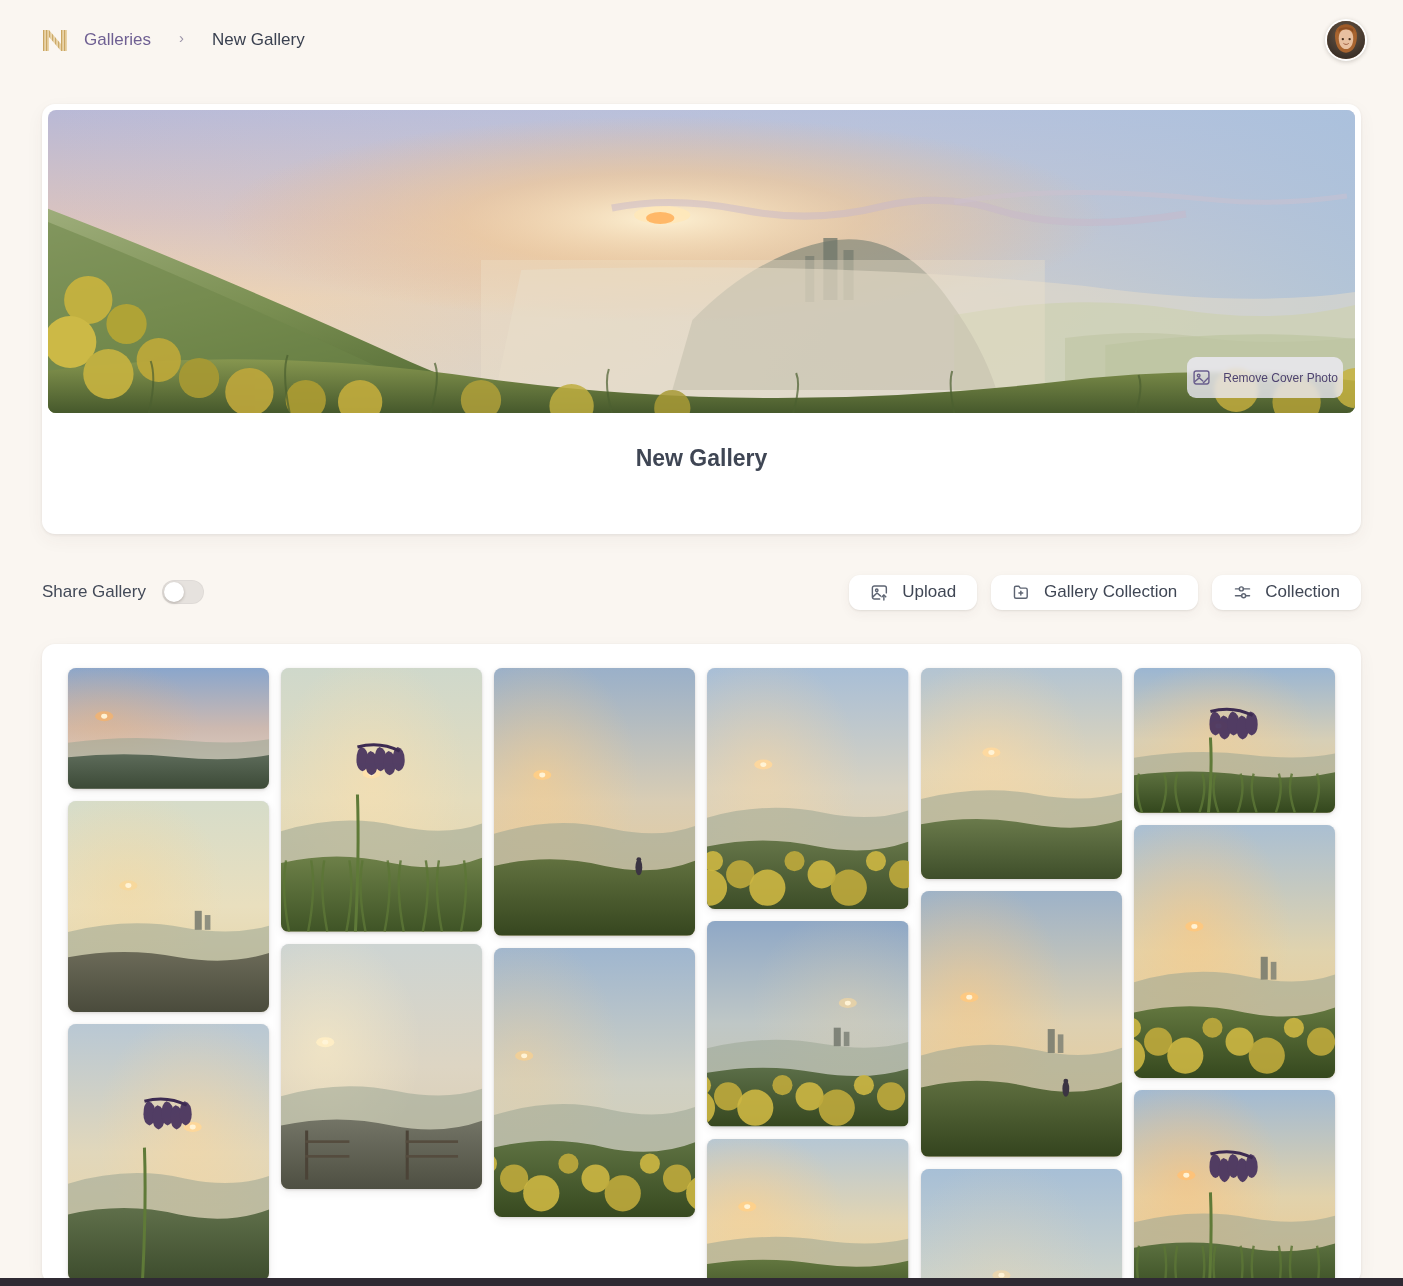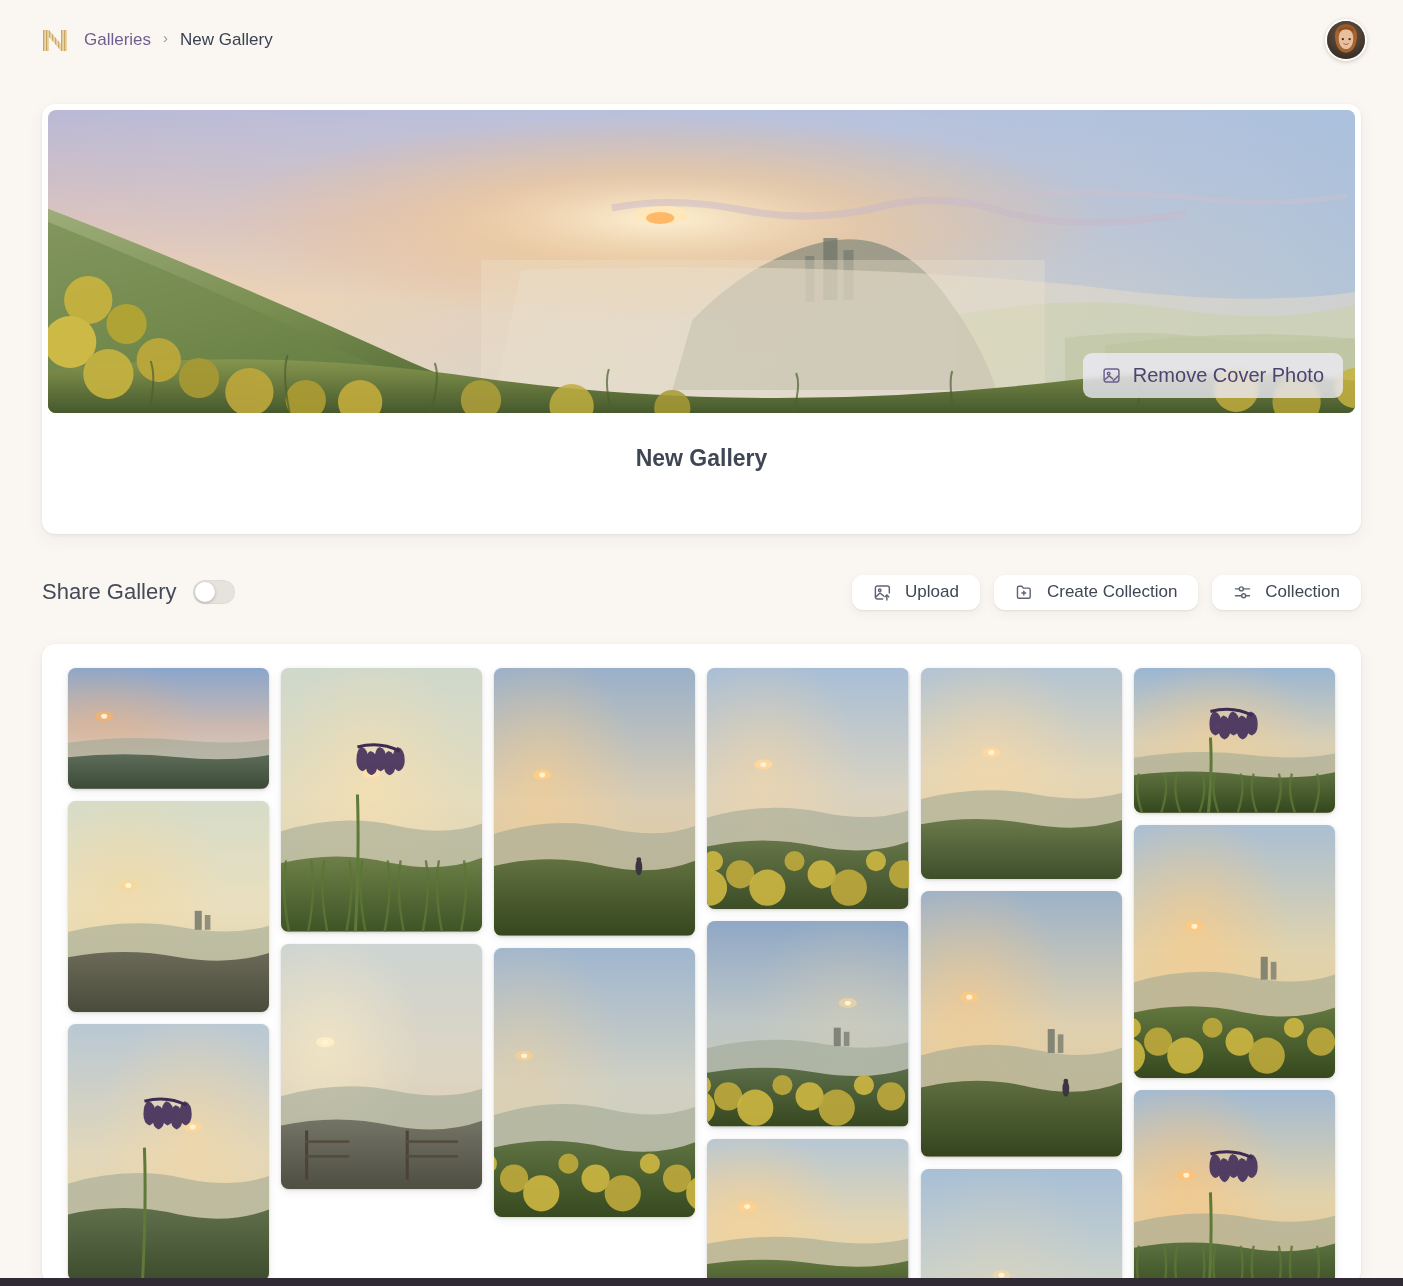--- a/index.html
+++ b/index.html
@@ -19,21 +19,21 @@
     display: flex;
     align-items: center;
     padding: 0 36px 0 40px;
   }
   .logo {
     width: 30px; height: 30px;
     flex: 0 0 30px;
     margin-right: 14px;
     display: block;
   }
-  .crumbs { display: flex; gap: 12px; }
+  .crumbs { display: flex; gap: 28px; }
   .crumb-sep {
     color: #9a93a8;
     font-size: 15px;
     line-height: 1;
     user-select: none;
   }
   .crumb-link {
     color: #6e5f92;
     font-size: 17px;
     text-decoration: none;
@@ -74,26 +74,26 @@
   }
   .cover-wrap svg { display:block; width:100%; height:100%; }
 
   .remove-cover-btn {
     position: absolute;
     right: 12px;
     bottom: 15px;
     display: flex;
     align-items: center;
     gap: 12px;
-    padding: 11px 19px;
+    padding: 11px 5px;
     background: rgba(238,236,248,.78);
     border: none;
     border-radius: 9px;
     color: #4e4370;
-    font-size: 20px;
+    font-size: 12px;
     font-family: "Liberation Sans", sans-serif;
     cursor: pointer;
     backdrop-filter: blur(2px);
   }
   .remove-cover-btn svg { display:block; }
 
   .hero-title {
     text-align: center;
     color: #3f4654;
     font-size: 23px;
@@ -104,21 +104,21 @@
 
   
   .action-row {
     margin: 34px 42px 0 42px;
     display: flex;
     align-items: center;
     height: 48px;
   }
   .share-label {
     color: #434a58;
-    font-size: 22px;
+    font-size: 17px;
     margin-right: 16px;
   }
   .toggle {
     width: 42px; height: 24px;
     border-radius: 13px;
     background: #e6e2de;
     position: relative;
     border: none;
     cursor: pointer;
     padding: 0;
@@ -369,21 +369,21 @@
     </button>
 
     <button class="btn">
       <span>
         <svg width="19" height="19" viewBox="0 0 20 20" fill="none" stroke="#5d6472" stroke-width="1.5" stroke-linecap="round" stroke-linejoin="round">
           <path d="M2.6 6.4V5a1.6 1.6 0 0 1 1.6-1.6h3l1.6 2h5.6A1.6 1.6 0 0 1 16 7v7.4a1.6 1.6 0 0 1-1.6 1.6H4.2a1.6 1.6 0 0 1-1.6-1.6Z"></path>
           <path d="M9.3 8.6v4"></path>
           <path d="M7.3 10.6h4"></path>
         </svg>
       </span>
-      <span>Create Collection</span>
+      <span>Gallery Collection</span>
     </button>
 
     <button class="btn">
       <span>
         <svg width="19" height="19" viewBox="0 0 20 20" fill="none" stroke="#5d6472" stroke-width="1.5" stroke-linecap="round" stroke-linejoin="round">
           <path d="M2.6 6.2h4.1"></path>
           <path d="M10.9 6.2h6.5"></path>
           <circle cx="8.8" cy="6.2" r="2.1"></circle>
           <path d="M2.6 13.4h6.5"></path>
           <path d="M13.3 13.4h4.1"></path>

